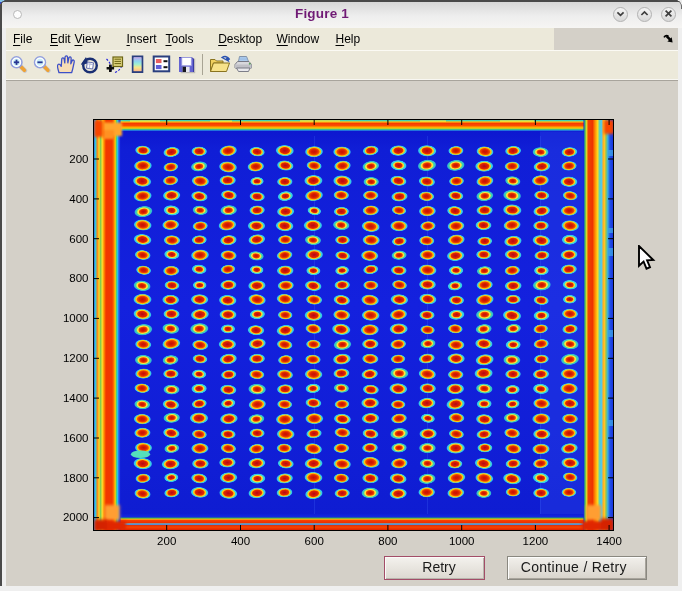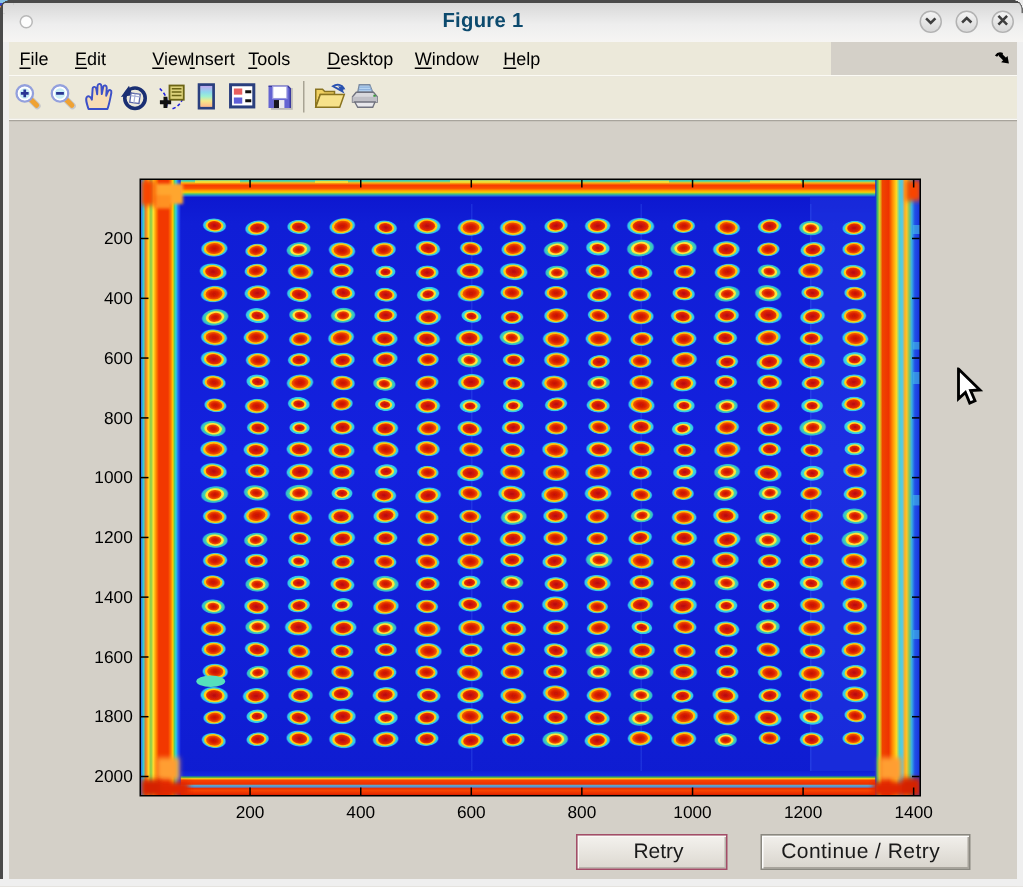--- a/index.html
+++ b/index.html
@@ -1,20 +1,20 @@
 <!DOCTYPE html>
 <html><head><meta charset="utf-8"><title>Figure 1</title>
 <style>
 html,body{margin:0;padding:0;}
 body{width:682px;height:591px;overflow:hidden;font-family:"Liberation Sans",sans-serif;}
 #win{position:relative;width:682px;height:591px;background:#d4d0c8;overflow:hidden;}
 #topline{position:absolute;left:0;top:0;width:682px;height:1.5px;background:#4a4a4a;}
 #leftline{position:absolute;left:0;top:0;width:1.5px;height:586px;background:#4a4a4a;z-index:30;}
 #titlebar{position:absolute;left:1px;top:1.5px;width:681px;height:26.5px;background:linear-gradient(#d8d8d8,#eeeeee 55%,#f6f5f3);}
-#title{position:absolute;left:0;top:6px;width:644px;text-align:center;font-size:13.5px;font-weight:bold;color:#0c4a6e;letter-spacing:0.2px;}
+#title{position:absolute;left:0;top:6px;width:644px;text-align:center;font-size:13.5px;font-weight:bold;color:#701a75;letter-spacing:0.2px;}
 #appdot{position:absolute;left:12.5px;top:10px;width:7px;height:7px;border-radius:50%;background:#fdfdfd;border:1.5px solid #b8b8b8;}
 .wbtn{position:absolute;top:6.5px;width:15px;height:15px;box-sizing:border-box;border-radius:50%;background:linear-gradient(#f4f4f4,#d8d8d8);border:1.2px solid #b2b2b2;}
 .wbtn svg{position:absolute;left:-1.2px;top:-1.2px;}
 #menubar{position:absolute;left:1.5px;top:28px;width:552px;height:21.5px;background:#ece9da;}
 .mi{position:absolute;top:4px;font-size:12px;color:#000;}
 .mi u{text-decoration:underline;text-underline-offset:1.5px;}
 #menusep{position:absolute;left:1.5px;top:49.5px;width:676.5px;height:1px;background:#fbfaf4;}
 #toolbar{position:absolute;left:1.5px;top:50.5px;width:676.5px;height:28px;background:#ece9da;}
 #tbsep1{position:absolute;left:1.5px;top:78.5px;width:676.5px;height:1px;background:#f8f7f2;}
 #tbsep2{position:absolute;left:1.5px;top:79.5px;width:676.5px;height:1px;background:#a8a49c;}
@@ -55,21 +55,21 @@
       </svg>
     </div>
   <div class="wbtn" style="left:661.0px">
 <svg width="15" height="15" viewBox="-7.5 -7.5 15 15">
         <path d="M -2.9 -2.9 L 2.9 2.9 M -2.9 2.9 L 2.9 -2.9" fill="none" stroke="#3e3e3e" stroke-width="1.7"></path>
       </svg>
     </div>
   <div id="menubar">
       <span class="mi" style="left:11.5px"><u>F</u>ile</span>
       <span class="mi" style="left:48.5px"><u>E</u>dit</span>
-      <span class="mi" style="left:100px"><u>V</u>iew</span>
+      <span class="mi" style="left:73px"><u>V</u>iew</span>
       <span class="mi" style="left:125px"><u>I</u>nsert</span>
       <span class="mi" style="left:164px"><u>T</u>ools</span>
       <span class="mi" style="left:216.7px"><u>D</u>esktop</span>
       <span class="mi" style="left:275px"><u>W</u>indow</span>
       <span class="mi" style="left:334px"><u>H</u>elp</span>
     </div>
   <svg style="position:absolute;left:663px;top:34px;z-index:6" width="11" height="10" viewBox="0 0 11 10">
       <path d="M 1 3.4 Q 2.6 0.9 5.4 2.1" fill="none" stroke="#000" stroke-width="1.7"></path>
       <path d="M 3.6 2.2 L 7.6 6.2" stroke="#000" stroke-width="2.6"></path>
       <polygon points="9.6,8.4 4.4,7.5 8.7,3.3" fill="#000"></polygon>

